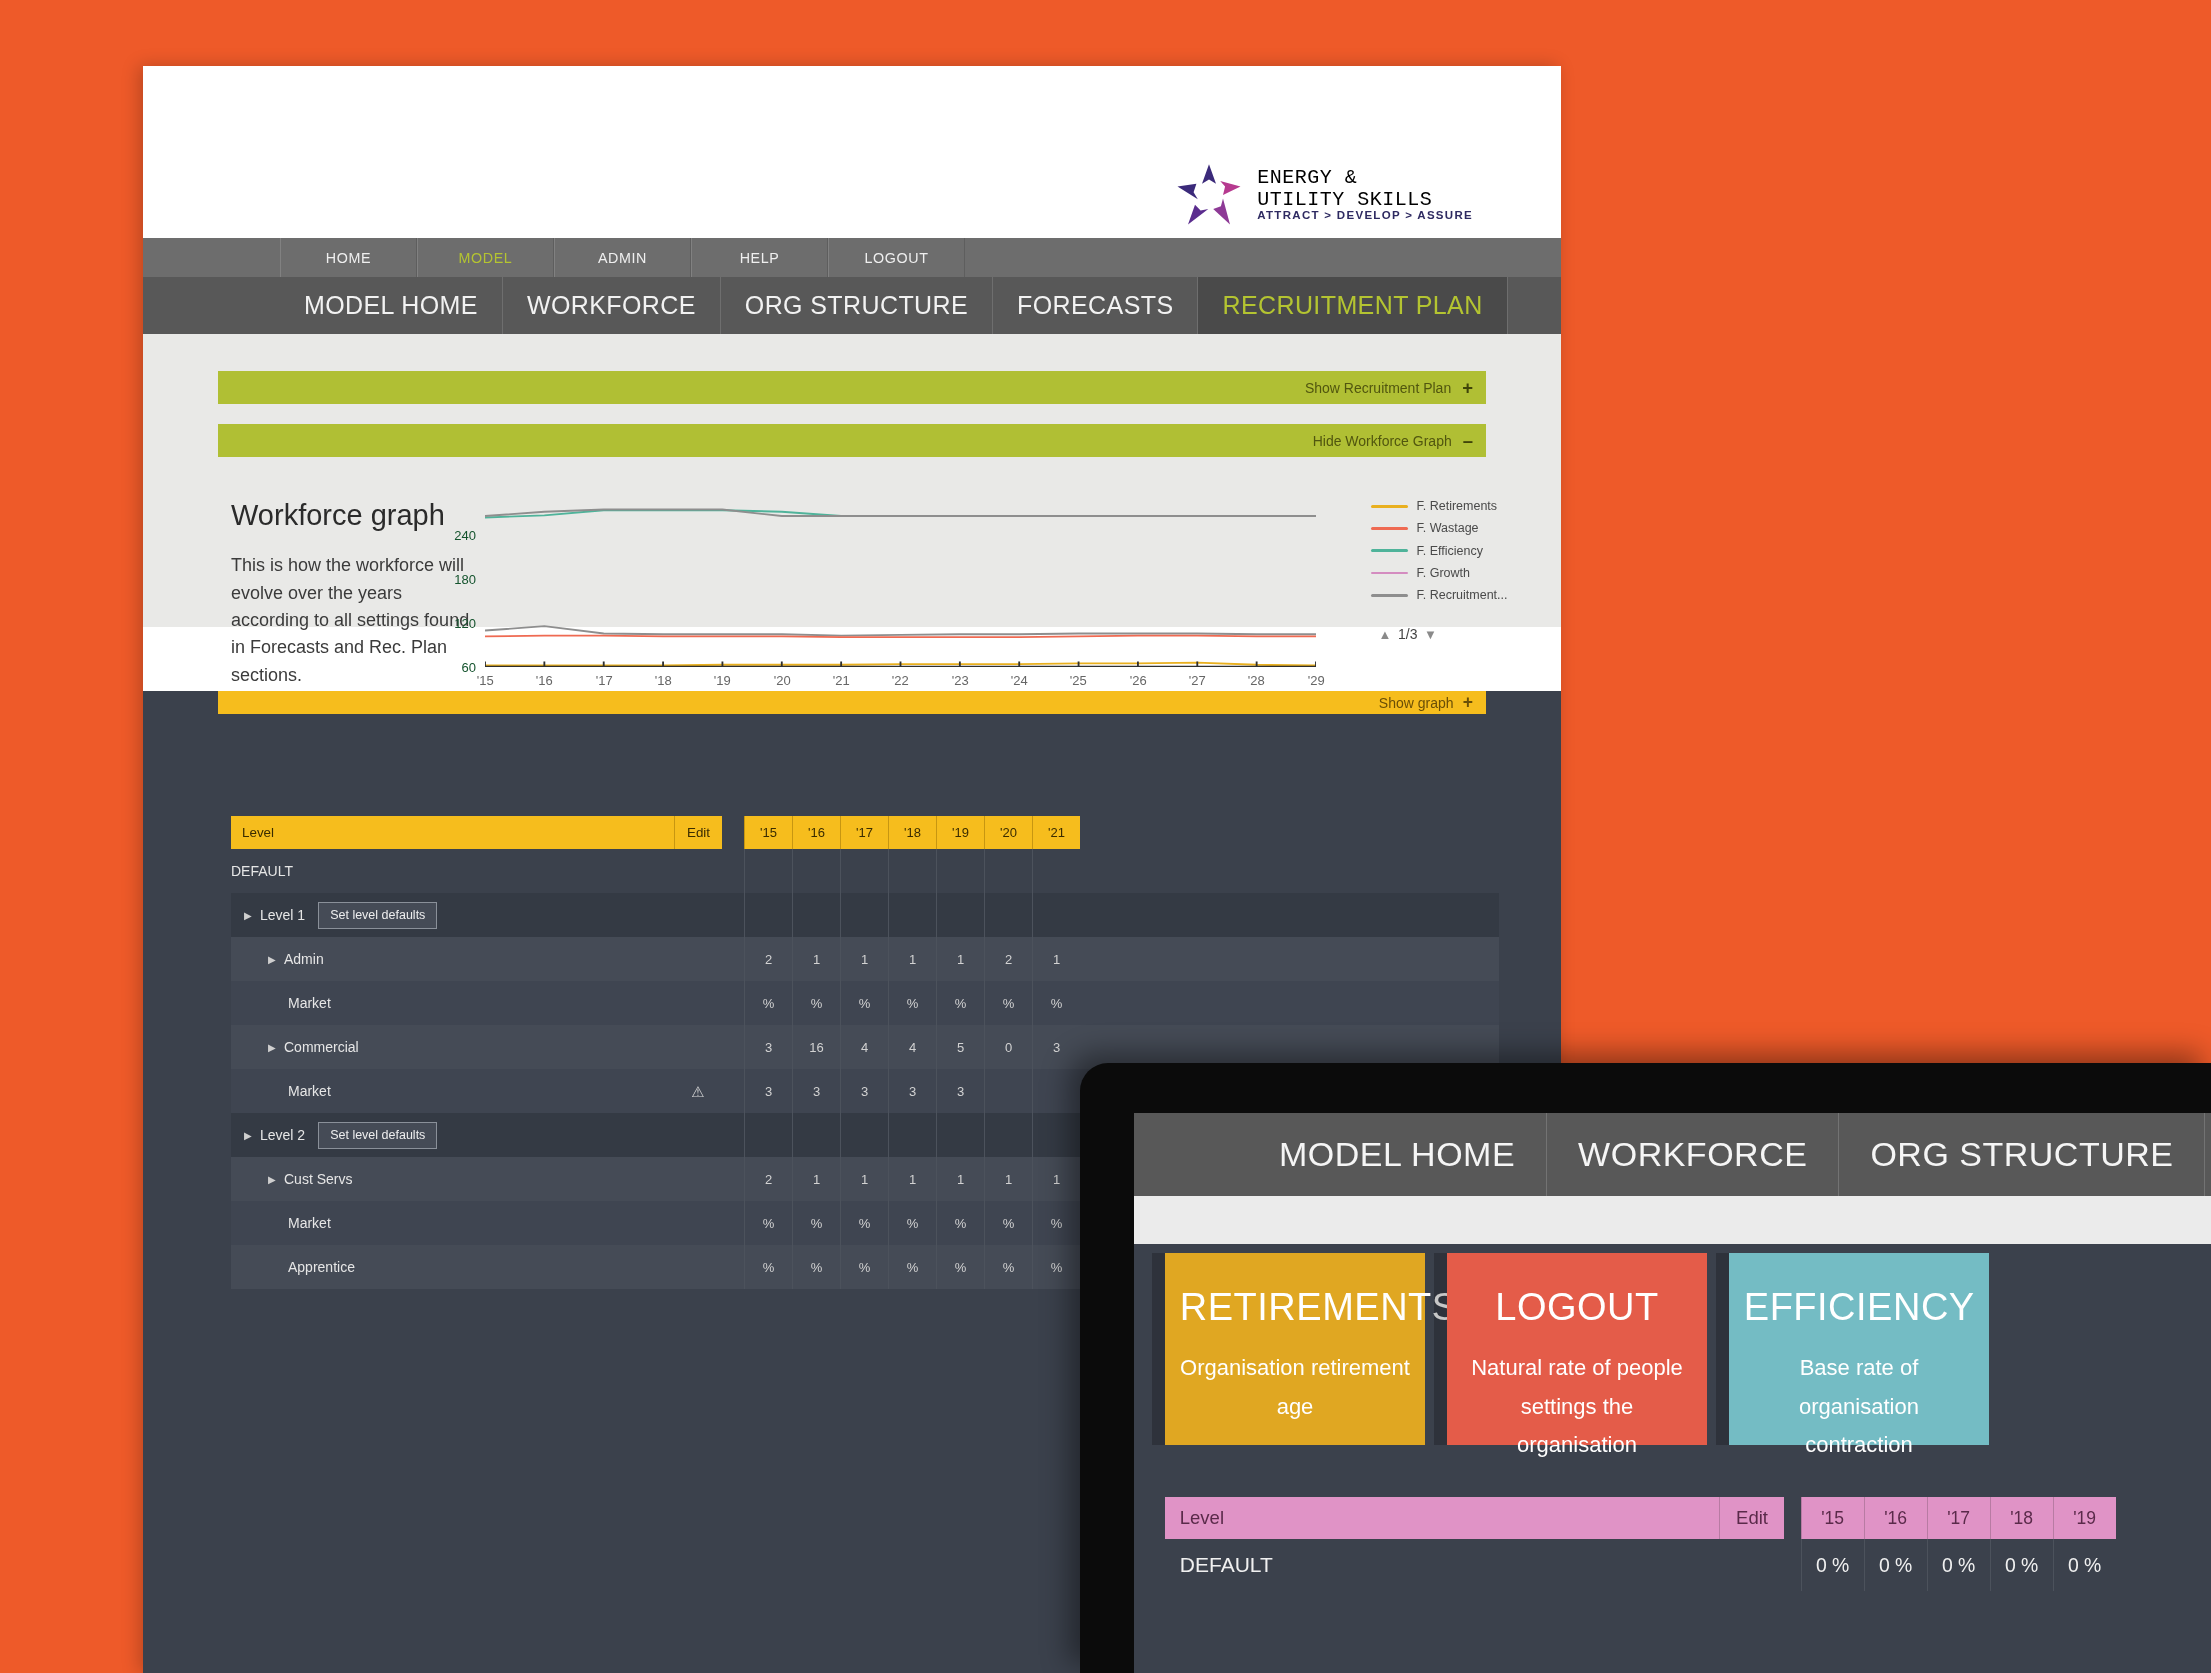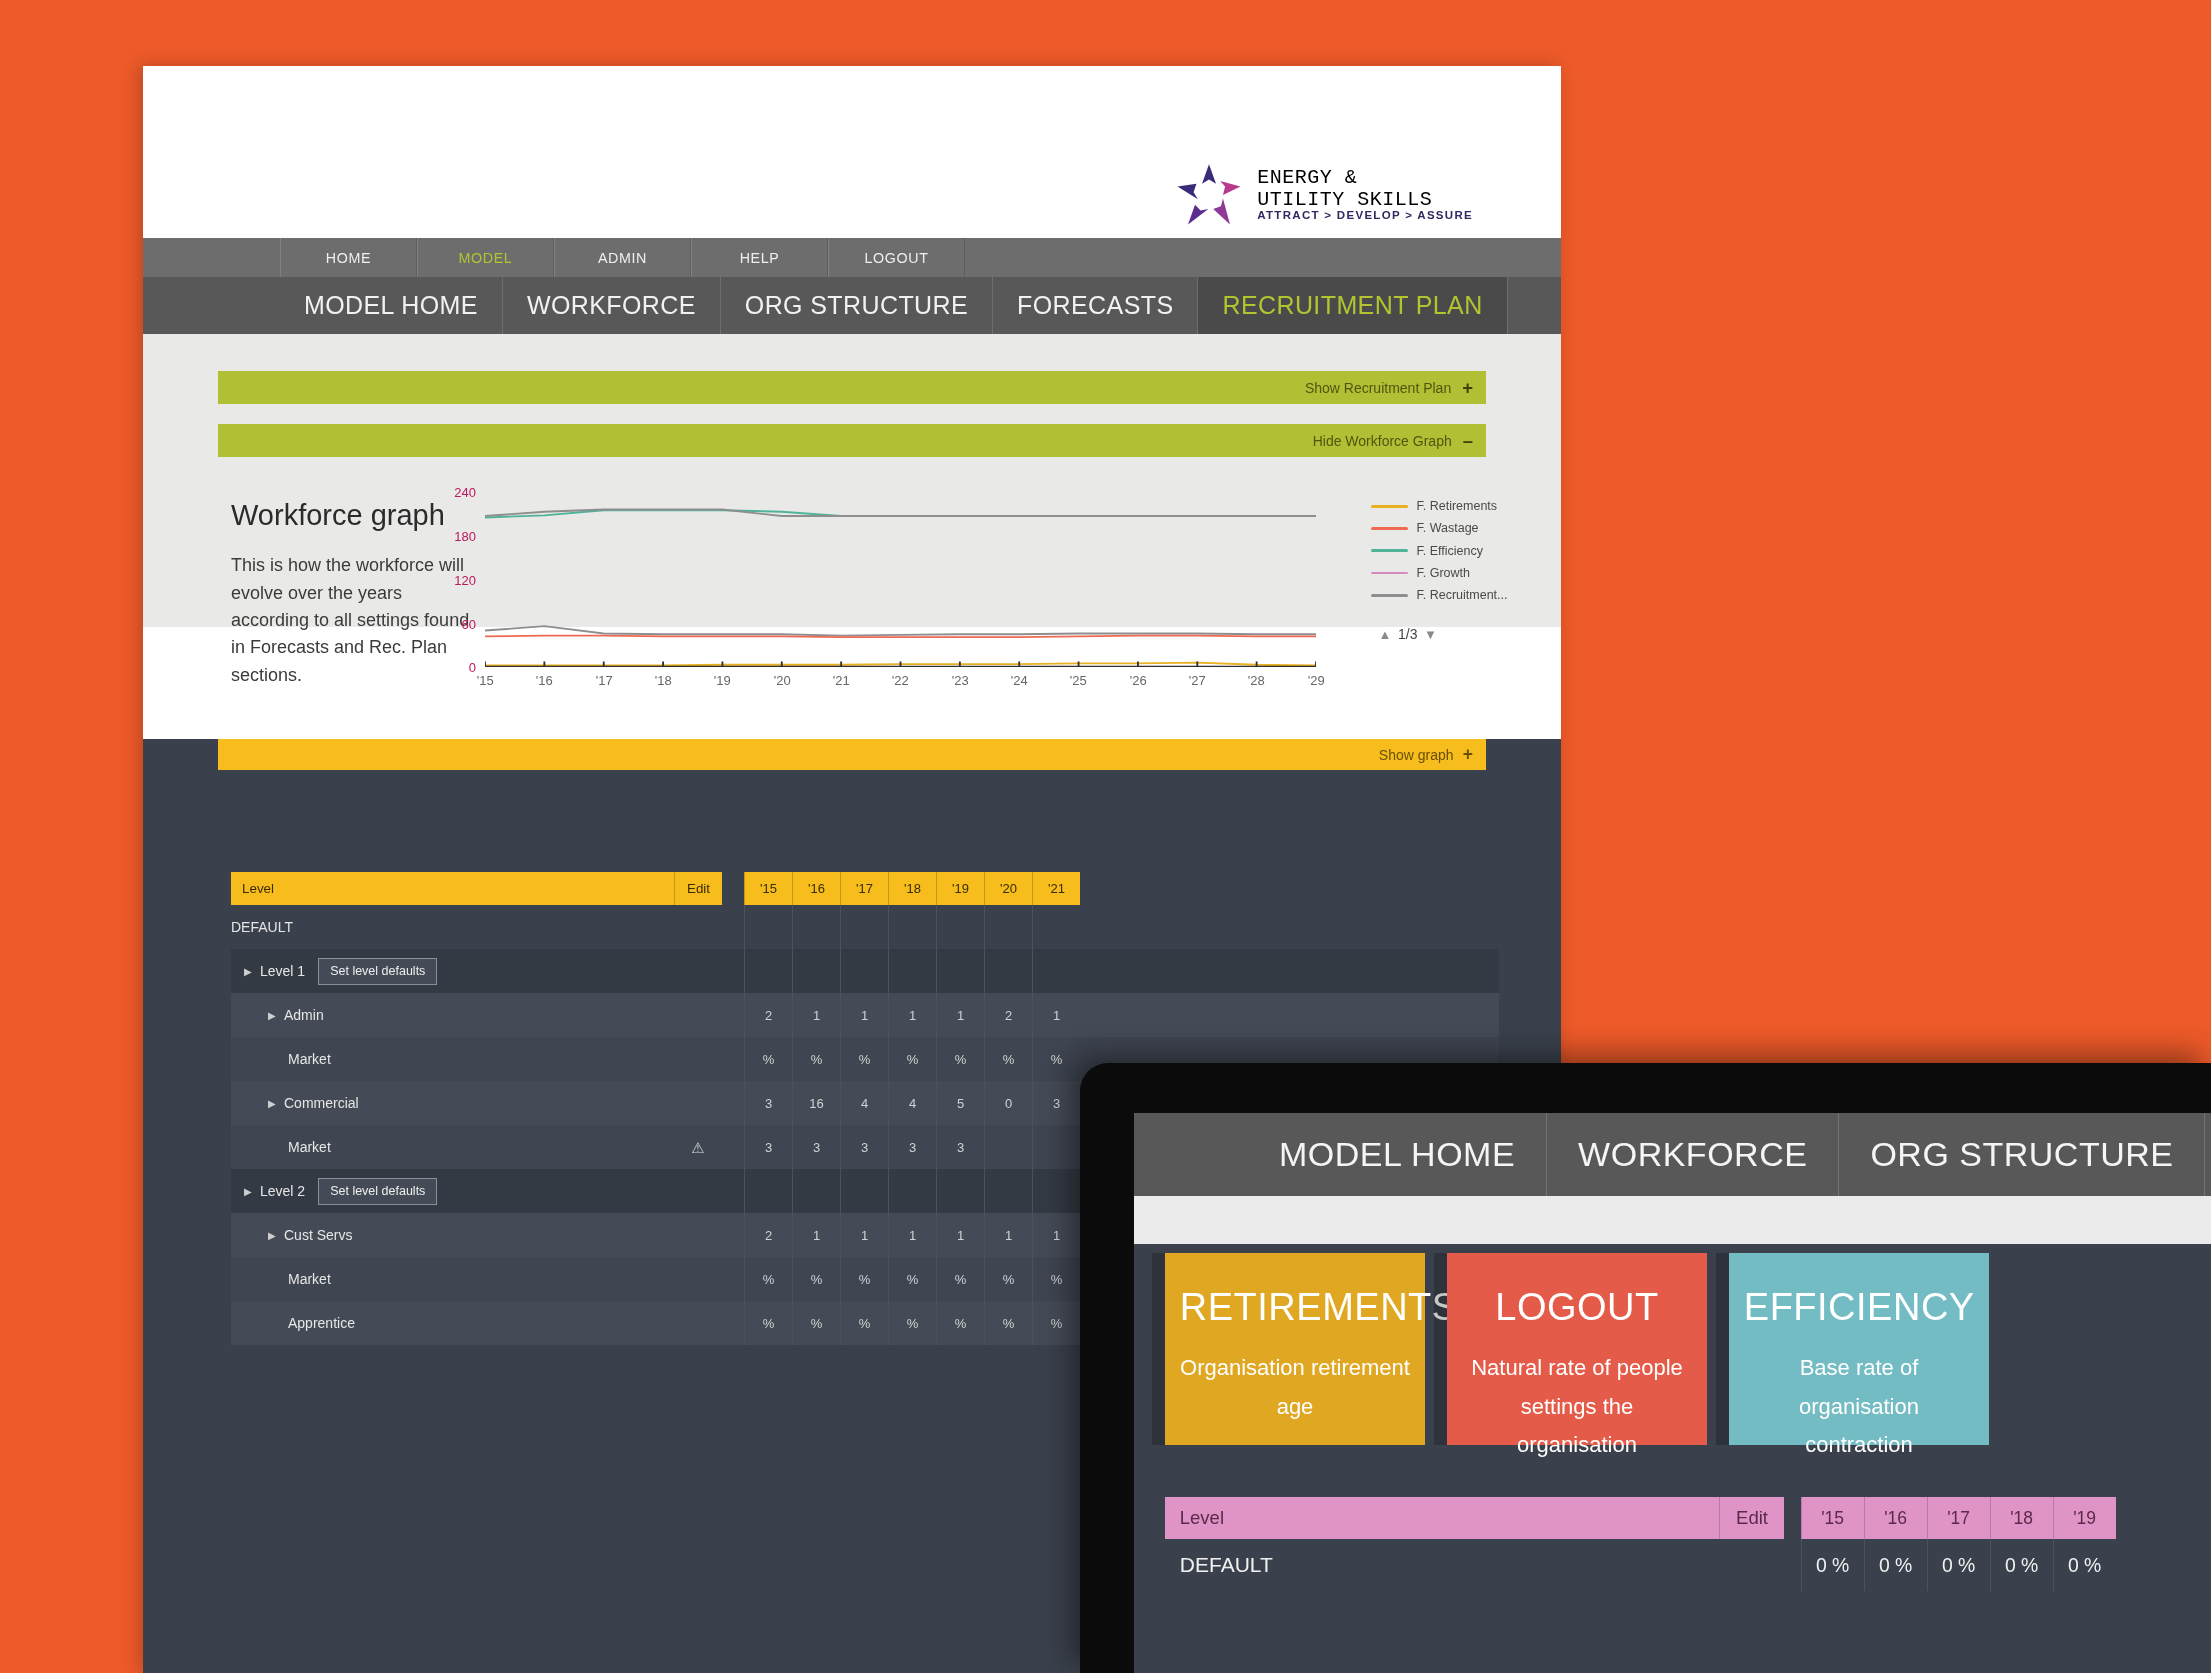--- a/index.html
+++ b/index.html
@@ -81,22 +81,22 @@
   .graph-h {
     font-size:29px; color:#2b2b2b; margin-bottom:20px;
     font-family:"Liberation Sans Narrow","Liberation Sans",sans-serif;
   }
   .graph-p {
     font-size:18px; color:#3b3b3b; line-height:1.52;
     font-family:"Liberation Sans Narrow","Liberation Sans",sans-serif;
   }
   .graph-plot { position:relative; width:831px; height:175px; margin-left:9.2px; }
   .ylab {
-    position:absolute; right:100%; margin-right:9.2px; font-size:13px; color:#be185d;
-    transform:translateY(-50%); font-family:"Liberation Sans Narrow","Liberation Sans",sans-serif;
+    position:absolute; right:100%; margin-right:9.2px; font-size:13px; color:#14532d;
+    transform:translateY(-50%); font-family:"Liberation Sans Narrow","Liberation Sans",sans-serif;margin-top:43px;
   }
   .xlab {
     position:absolute; top:100%; margin-top:6.5px; font-size:13px; color:#666;
     transform:translateX(-50%); font-family:"Liberation Sans Narrow","Liberation Sans",sans-serif;
   }
   .legend { margin-left:55px; padding-top:7.4px; }
   .leg-row { display:flex; align-items:center; gap:8.3px; margin-bottom:8.3px; }
   .leg-line { width:37px; height:2.8px; border-radius:1.8px; }
   .leg-t { font-size:12.5px; color:#4a4a4a; font-family:"Liberation Sans Narrow","Liberation Sans",sans-serif; }
   .pager { display:flex; align-items:center; gap:6.5px; margin-top:24px; margin-left:7.4px; }
@@ -119,21 +119,21 @@
     content:""; position:absolute; left:0; right:0; top:100%;
     border-left:85px solid transparent; border-right:85px solid transparent;
     border-top:20px solid var(--c);
   }
   .yellow { background:#e0a722; --c:#e0a722; }
   .red    { background:#e45c49; --c:#e45c49; }
   .teal   { background:#74bcc4; --c:#74bcc4; }
   .pink   { background:#c977b5; --c:#c977b5; }
 
   .yellowbar {
-    margin:112px auto 0 auto; width:1268px; height:31px; background:#f6bd1d;
+    margin:64px auto 0 auto; width:1268px; height:23px; background:#f6bd1d;
     display:flex; align-items:center; justify-content:flex-end; padding-right:13px; gap:9.2px;
     font-size:14px; color:#6a4f07;
     font-family:"Liberation Sans Narrow","Liberation Sans",sans-serif;
   }
   .yellowbar .sym { font-size:17.5px; font-weight:700; }
 
   
   .dtable { margin:102px 0 0 88px; width:1268px; }
   .dt-head { display:flex; height:33px; }
   .dt-head .lvl {

